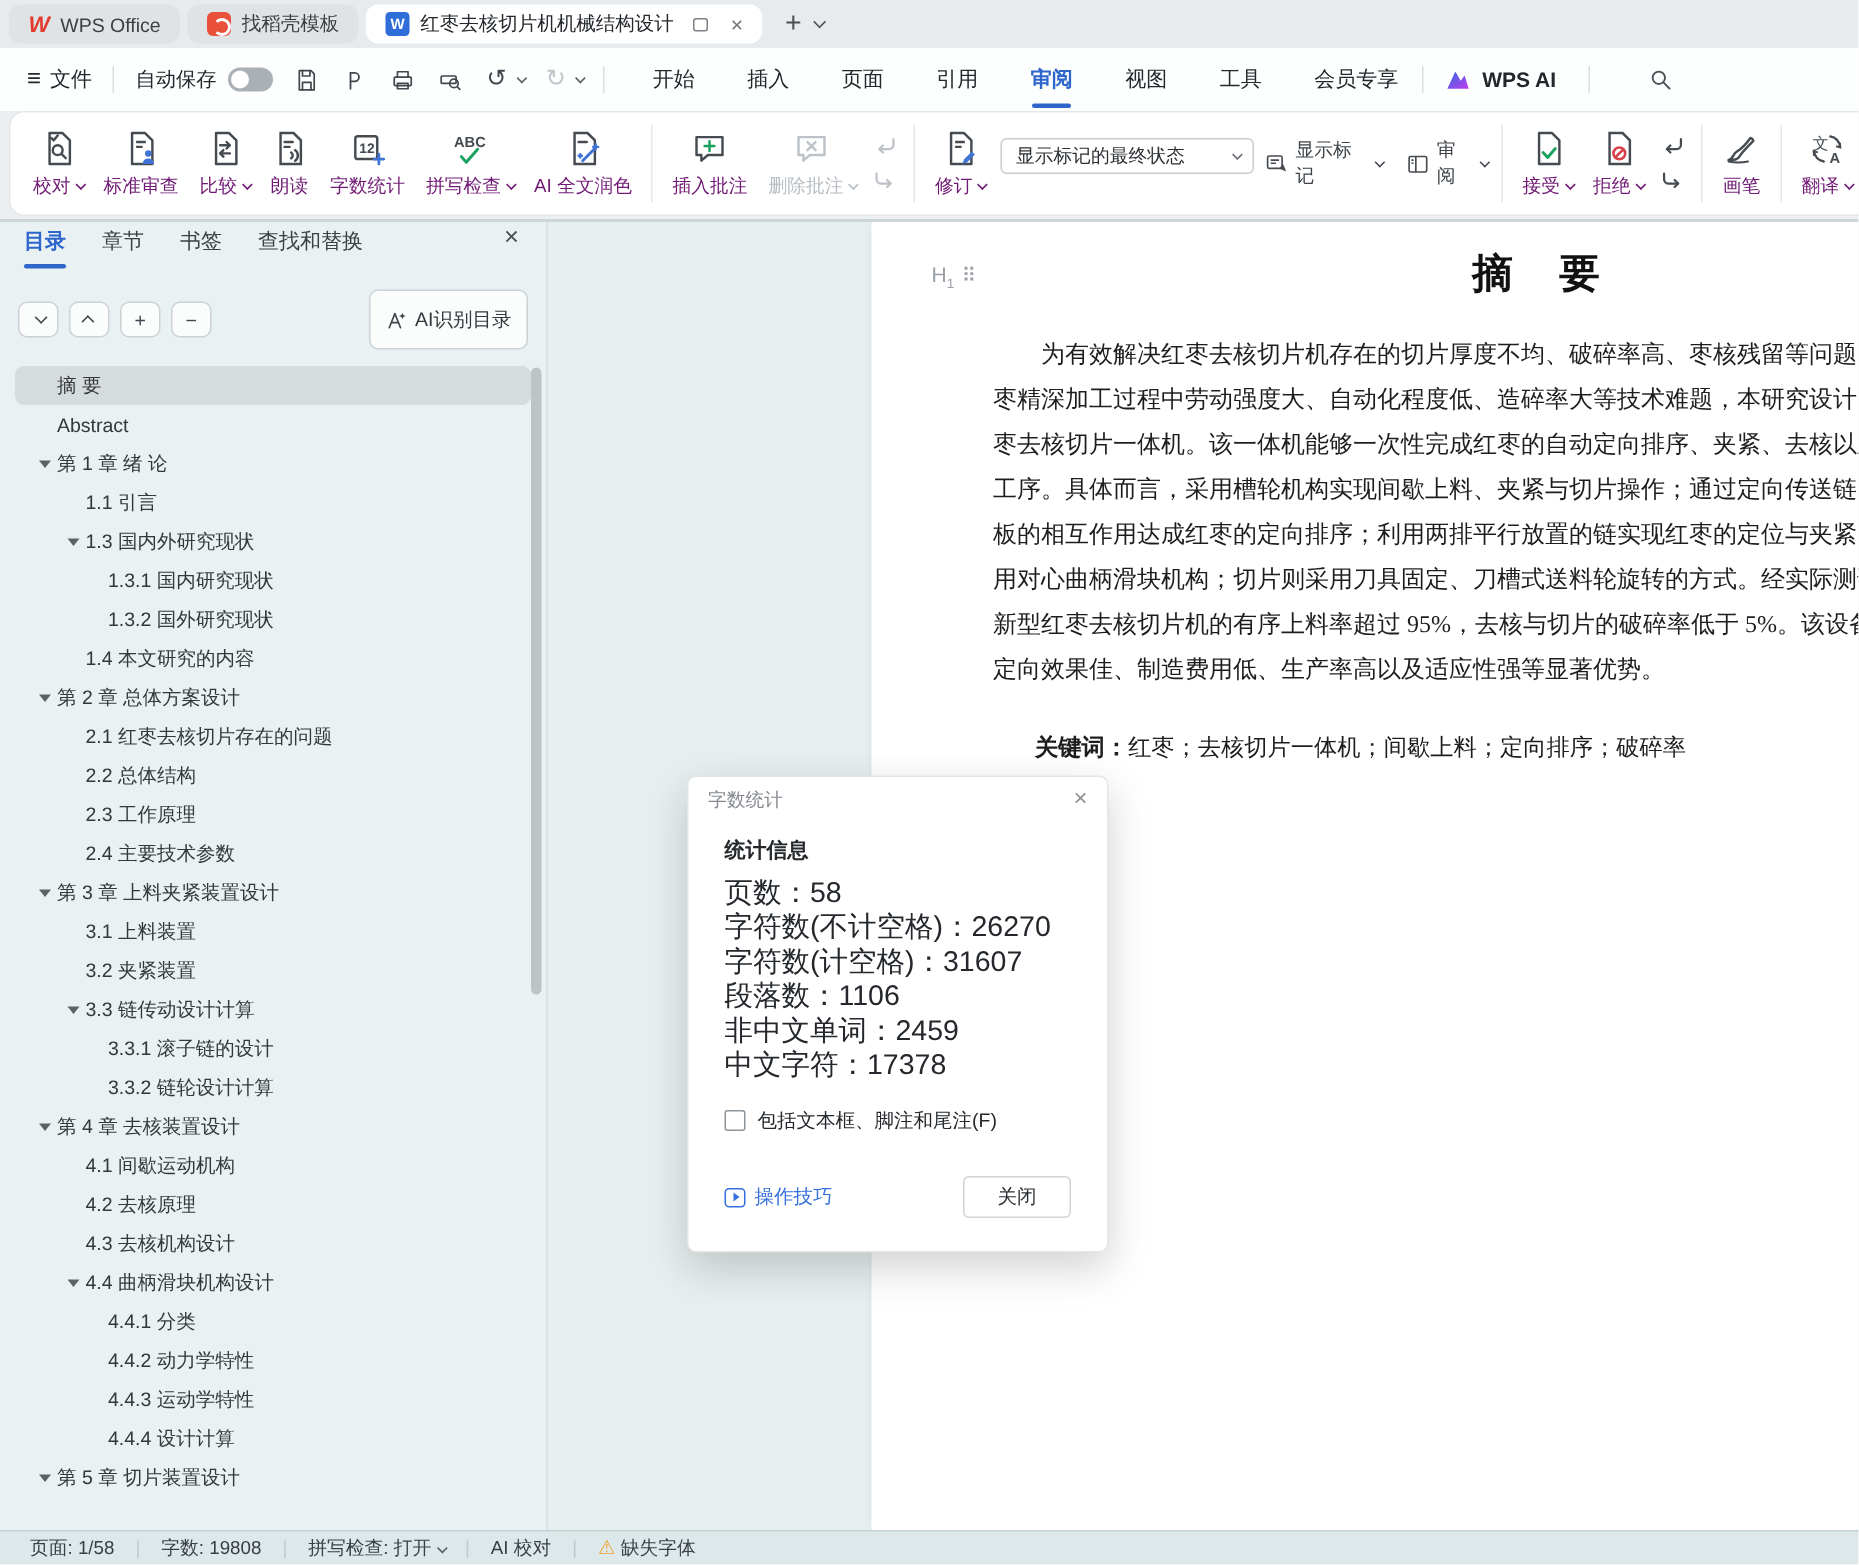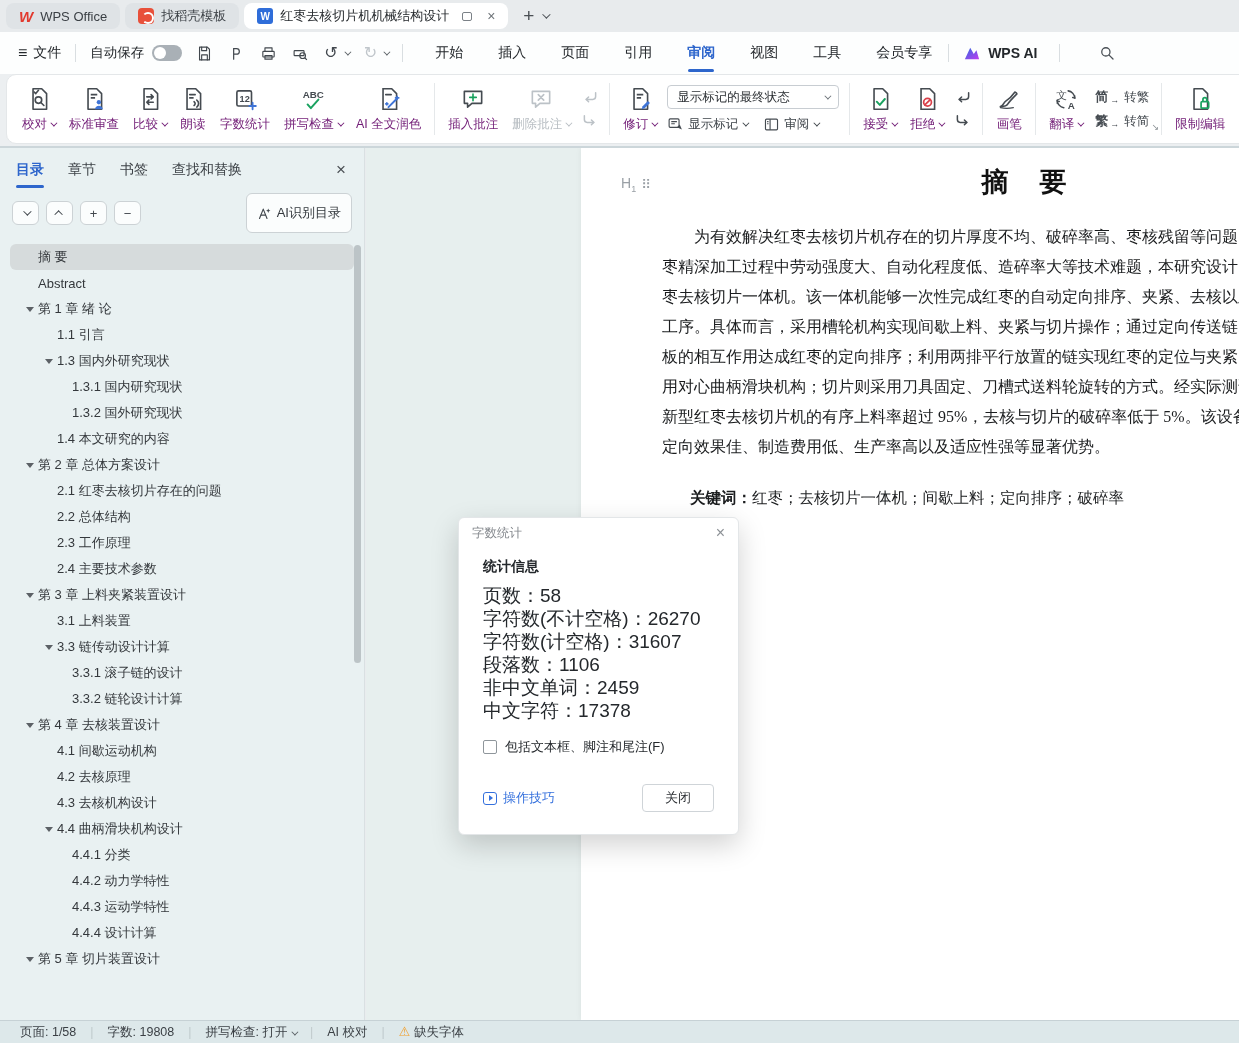--- a/index.html
+++ b/index.html
@@ -50,37 +50,37 @@
   .ribbon-wrap { position:absolute; left:0; top:74px; width:1239px; height:74px; background:#eceff1;
     padding:0 6px; border-bottom:2px solid #ccd6da; }
   .ribbon-card { width:1400px; height:70px; background:#fff; border:1px solid #e4e7e9;
     border-radius:10px; display:flex; align-items:center; padding:0 8px; }
   .rbtn { display:flex; flex-direction:column; align-items:center; justify-content:center;
     gap:4px; padding:0 7px; font-size:12.5px; color:#701a75; height:62px; }
   .rbtn .lbl { display:flex; align-items:center; gap:3px; white-space:nowrap; }
   .rbtn.dis { color:#b7bdc2; }
   .vdiv { width:1px; height:52px; background:#e5e8ea; margin:0 6px; }
   .arrow-col { display:flex; flex-direction:column; gap:8px; padding:0 4px; }
-  .markup-col { display:flex; flex-direction:column; justify-content:center; gap:7px; padding:0 4px; }
+  .markup-col { display:flex; flex-direction:row; justify-content:center; gap:7px; padding:0 4px; }
   .rib-select { width:172px; height:24px; border:1px solid #c8cdd2; border-radius:4px;
     display:flex; align-items:center; justify-content:space-between; padding:0 9px;
     font-size:12.5px; color:#2b2f33; background:#fff; }
   .markup-row { display:flex; gap:16px; font-size:12.5px; color:#3d4349; }
   .markup-row > div { display:flex; align-items:center; gap:4px; }
   .zh-col { display:flex; flex-direction:column; gap:6px; font-size:12.5px; color:#3d4349; padding:0 6px; position:relative; }
   .zh-col > div { display:flex; align-items:center; gap:4px; }
   .zh-char { font-size:13px; font-weight:bold; color:#454b51; }
   .mini-arrow { font-size:9px; color:#454b51; margin:6px 1px 0 -2px; }
   .grp-expand { position:absolute; right:-4px; bottom:-2px; font-size:9px; color:#8a9095; }
 
   
   .content { position:absolute; left:0; top:148px; width:1239px; height:872px; }
   .sidebar { position:absolute; left:0; top:0; width:365px; height:872px; background:#e9f1f2;
     border-right:1px solid #d9e0e2; }
-  .side-tabs { height:44px; display:flex; align-items:center; gap:24px; padding:0 16px;
+  .side-tabs { height:44px; display:flex; align-items:flex-start; gap:24px; padding:0 16px;
     font-size:14px; color:#3c4146; position:relative; }
   .side-tab { position:relative; padding:4px 0; }
   .side-tab.active { color:#2e66cc; font-weight:bold; }
   .side-tab.active::after { content:""; position:absolute; left:0; bottom:-5px; width:28px;
     height:3px; border-radius:2px; background:#2e66cc; }
   .side-close { position:absolute; right:18px; font-size:17px; color:#4a4f54; }
   .side-toolbar { height:42px; display:flex; align-items:center; padding:0 12px; gap:7px; }
   .sq-btn { width:27px; height:24px; background:#fbfdfd; border:1px solid #ccd2d5; border-radius:6px;
     display:flex; align-items:center; justify-content:center; color:#41474d; font-size:13px; }
   .ai-toc-btn { margin-left:auto; height:40px; background:#fbfdfd; border:1px solid #ccd2d5;
@@ -605,20 +605,26 @@
             <span>第 3 章 上料夹紧装置设计</span>
           </div>
 
           <div class="toc-row lvl1">
             <span class="tri">
               <span class="tri-shape"></span>
             </span>
             <span>3.1 上料装置</span>
           </div>
 
+          <div class="toc-row lvl1">
+            <span class="tri">
+              <span class="tri-shape"></span>
+            </span>
+            <span>3.2 夹紧装置</span>
+          </div>
 
           <div class="toc-row lvl1 expandable">
             <span class="tri">
               <span class="tri-shape"></span>
             </span>
             <span>3.3 链传动设计计算</span>
           </div>
 
           <div class="toc-row lvl2">
             <span class="tri">

